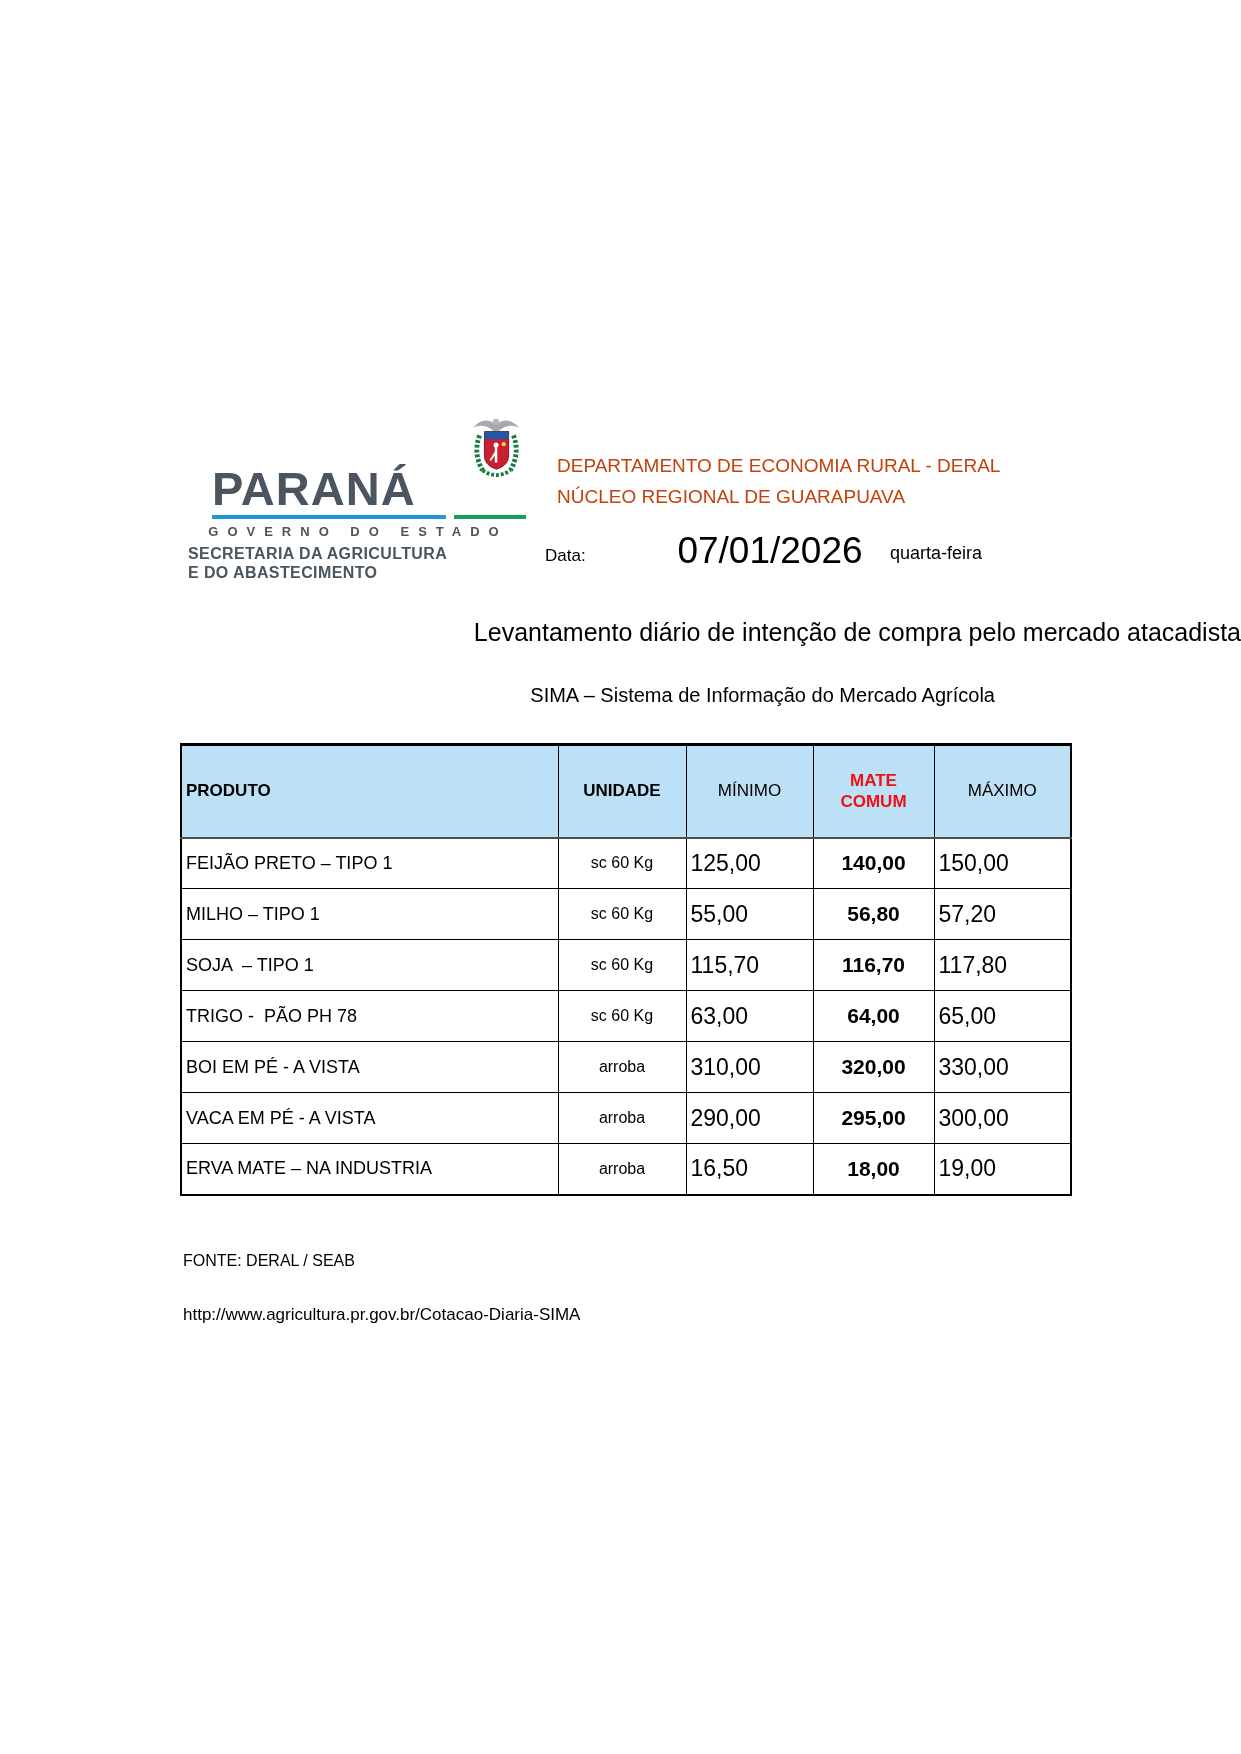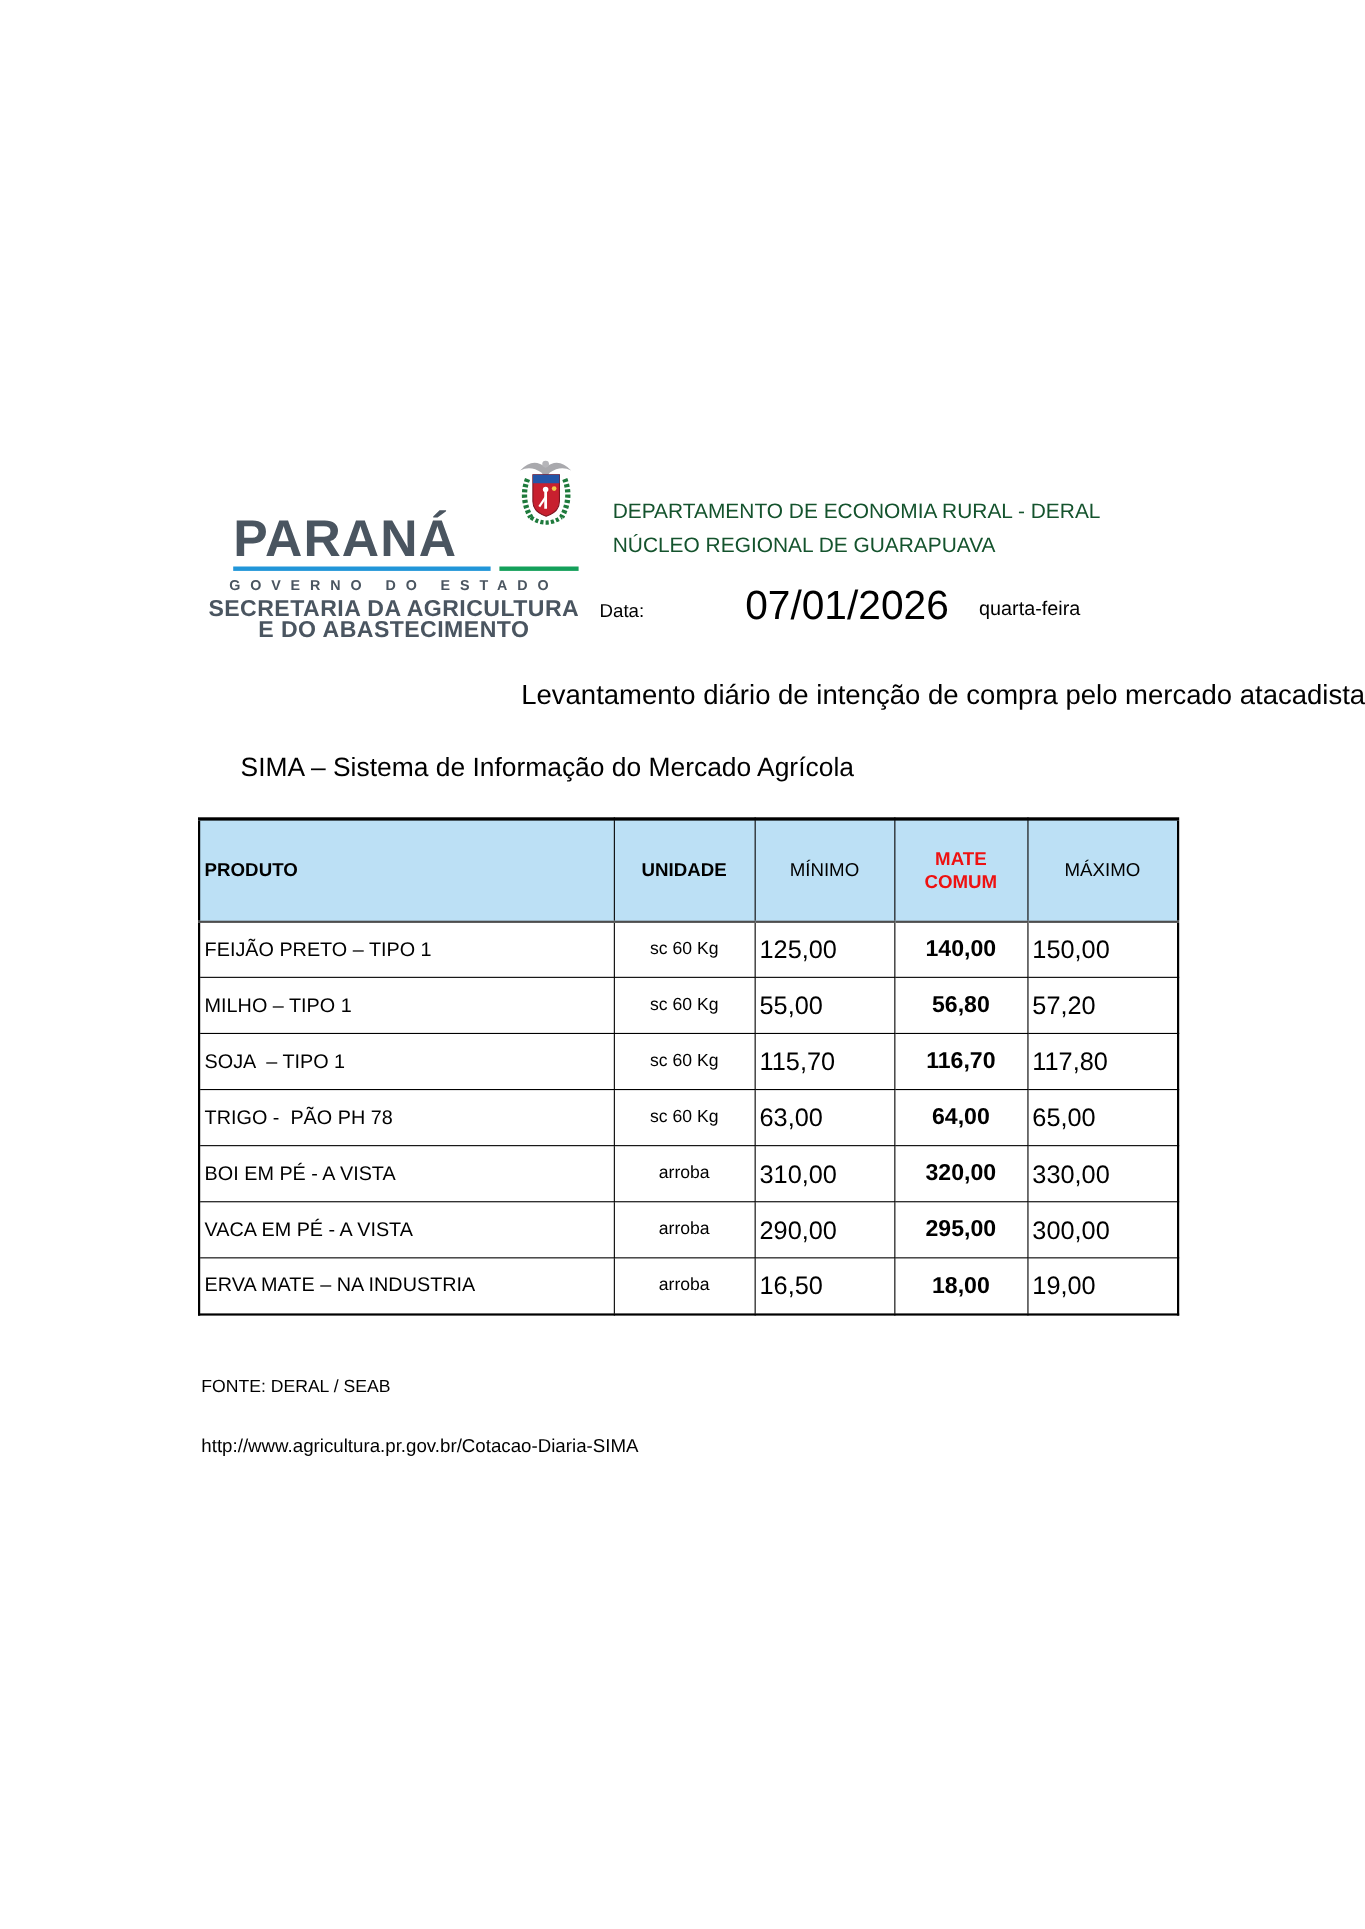--- a/index.html
+++ b/index.html
@@ -29,37 +29,37 @@
   .crest{position:absolute;right:2px;top:-18px;}
   .rule-row{position:relative;height:5px;margin-top:3px;}
   .rule-blue{position:absolute;left:24px;width:234px;height:4px;background:var(--line-blue);}
   .rule-green{position:absolute;left:266px;width:72px;height:4px;background:var(--line-green);}
   .govt-text{
     margin-top:4px;text-align:center;white-space:nowrap;
     font-size:13px;font-weight:600;letter-spacing:9px;
     color:var(--brand-dark);
   }
   .secretariat{
-    margin-top:5px;text-align:center;color:var(--brand-dark);
-    font-size:21px;font-weight:bold;line-height:19px;letter-spacing:.4px;
+    margin-top:5px;text-align:left;color:var(--brand-dark);
+    font-size:16px;font-weight:bold;line-height:19px;letter-spacing:.4px;
   }
 
   
   .dept{
     position:absolute;left:557px;top:450px;
-    font-size:19px;line-height:31px;color:#14532d;
+    font-size:19px;line-height:31px;color:#c2410c;
   }
   .date-row{position:absolute;left:545px;top:530px;width:470px;height:46px;}
   .date-label{position:absolute;left:0;top:16px;font-size:17px;}
   .date-value{position:absolute;left:95px;top:0;width:260px;text-align:center;font-size:37px;}
   .weekday{position:absolute;left:345px;top:13px;font-size:18px;}
 
   
   .subtitle1{position:absolute;left:0;top:618px;width:1241px;text-align:right;font-size:25px;}
-  .subtitle2{position:absolute;left:0;top:684px;width:995px;text-align:center;font-size:24px;}
+  .subtitle2{position:absolute;left:0;top:684px;width:995px;text-align:right;font-size:20px;}
 
   
   .price-table{
     position:absolute;left:180px;top:743px;width:890px;
     border-collapse:collapse;table-layout:fixed;
     border:2px solid #000;border-top-width:3px;
   }
   .price-table th,.price-table td{border:1px solid #000;padding:0 4px;vertical-align:middle;}
   .price-table thead th{
     background:var(--header-bg);height:93px;font-size:17px;

